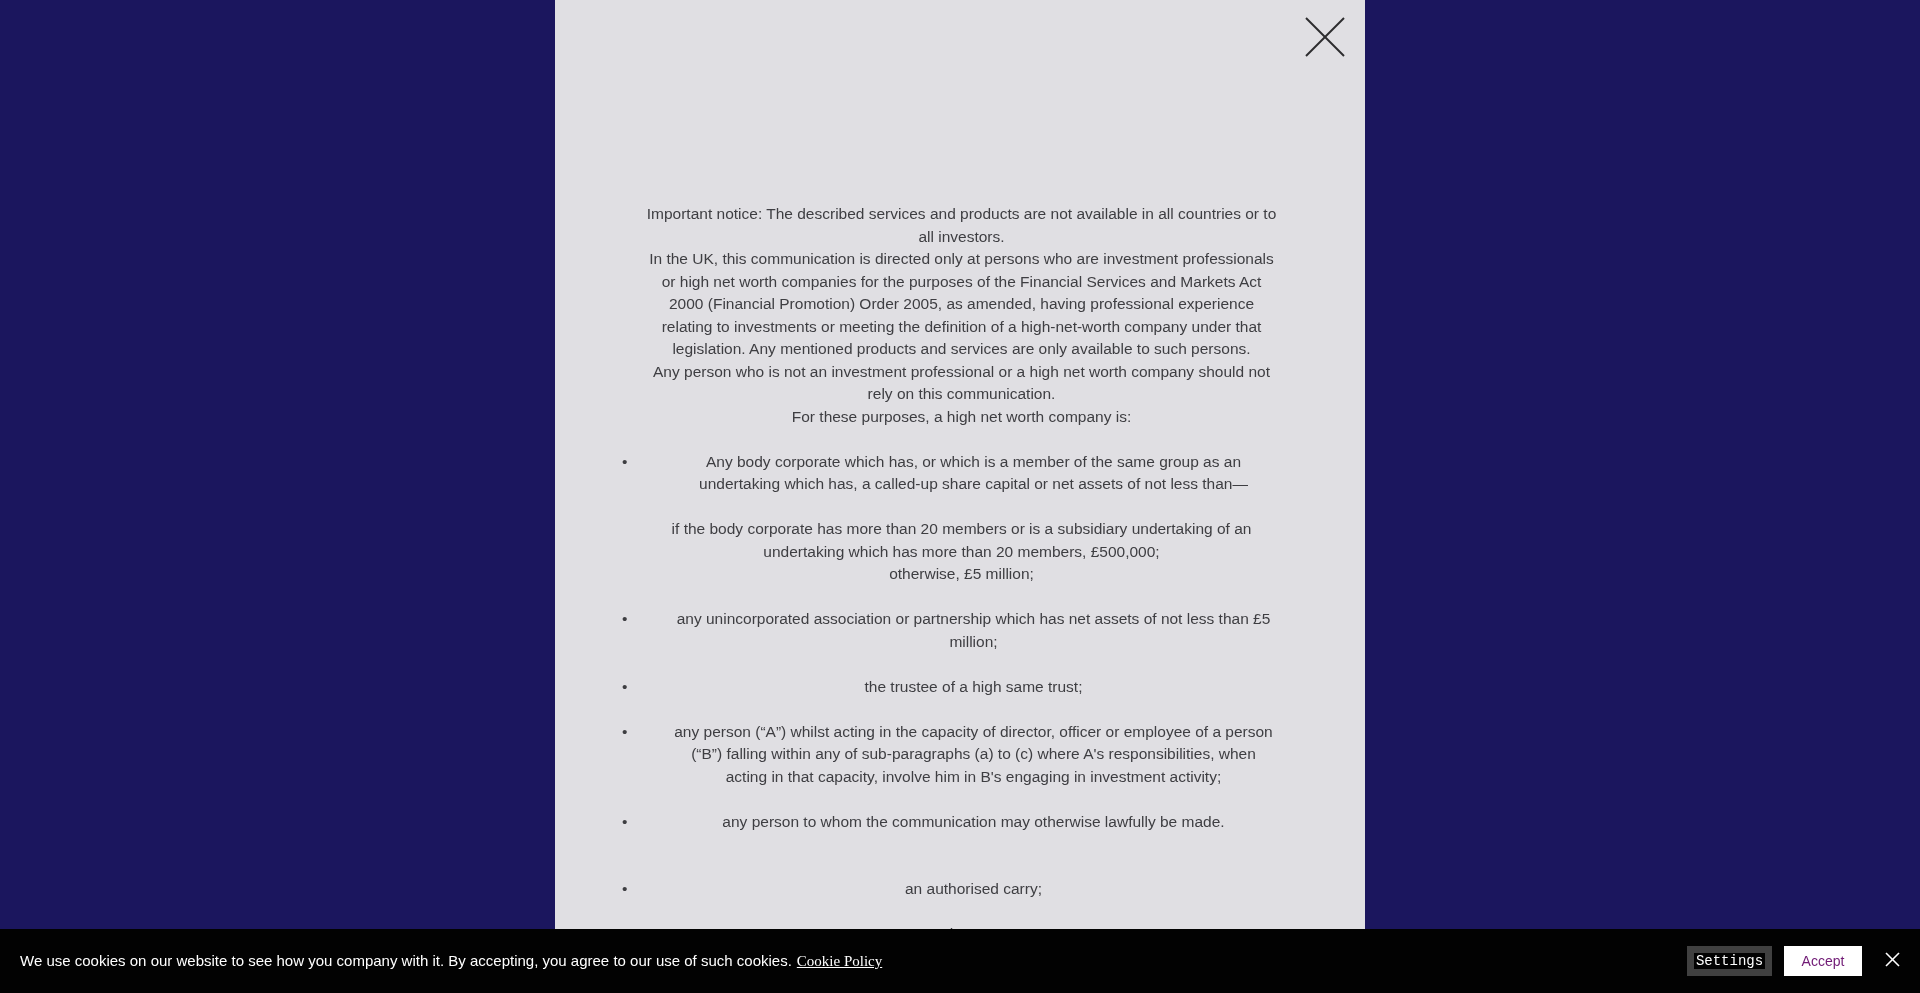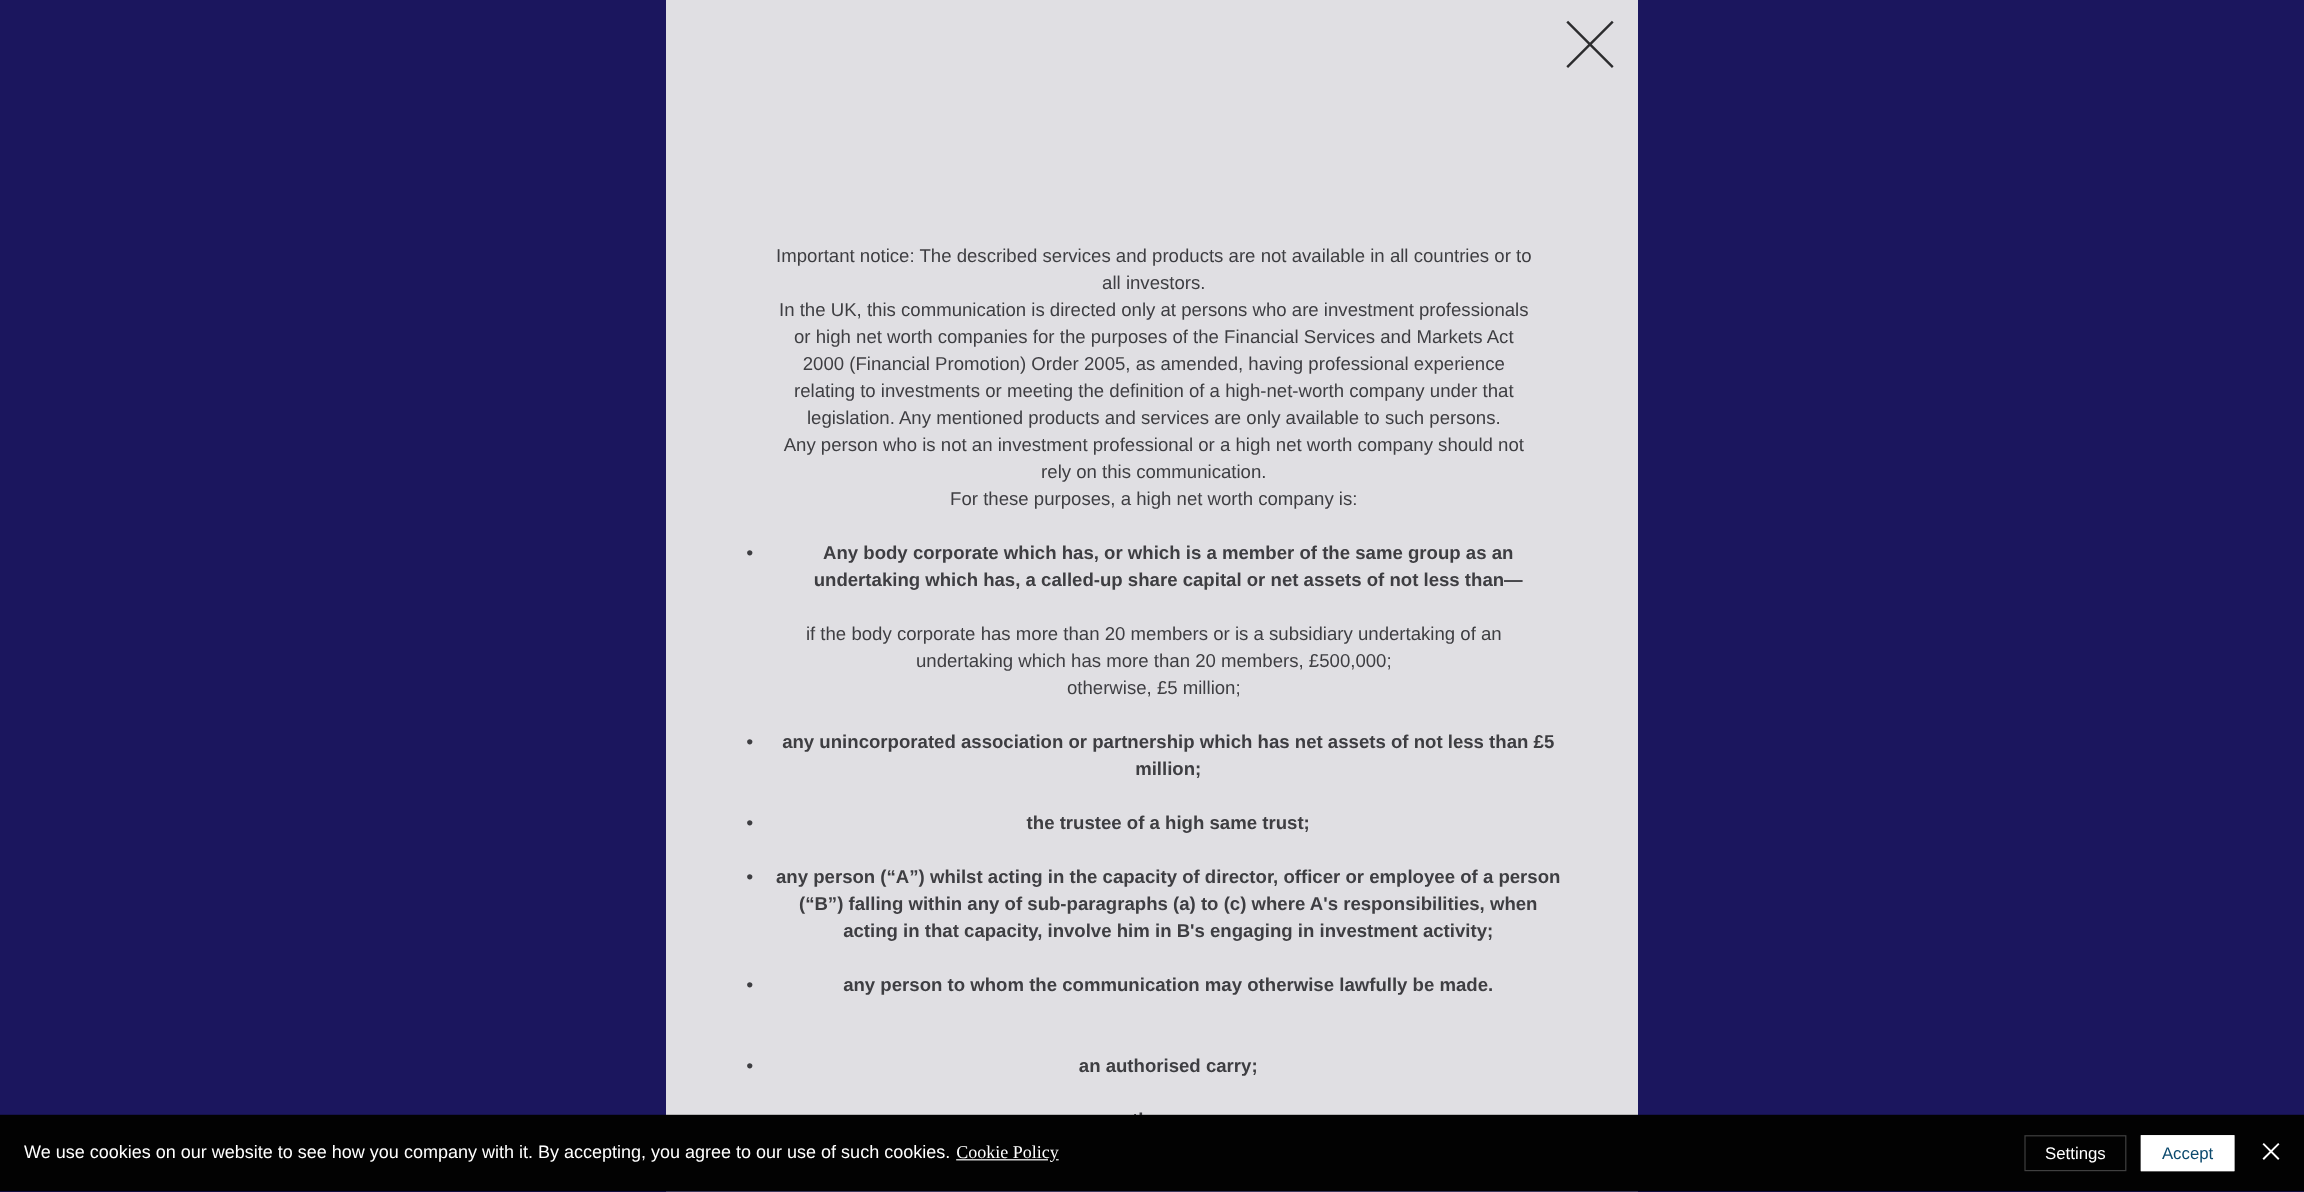--- a/index.html
+++ b/index.html
@@ -24,21 +24,21 @@
     cursor: pointer;
   }
   .modal-content {
     box-sizing: border-box;
     padding: 203px 55px 0 58px;
     color: #3e3e42;
     font-size: 15.5px;
     line-height: 22.5px;
   }
   .modal-content p { margin: 0; white-space: pre-line; }
-  .modal-content ul { margin: 0; padding: 0; list-style: none; white-space: pre-line; font-weight: bold; }
+  .modal-content ul { margin: 0; padding: 0; list-style: none; white-space: pre-line; }
   .modal-content li { position: relative; padding-left: 24px; }
   .modal-content li::before {
     content: "\2022";
     position: absolute; left: 9px; top: 0;
   }
   .mb { margin-bottom: 22px; }
 
   
   .cookie-bar {
     position: absolute; left: 0; bottom: 0; z-index: 5;
@@ -56,26 +56,27 @@
   }
   .cookie-actions { display: flex; align-items: center; }
   .btn {
     font-family: "Liberation Sans", sans-serif;
     font-size: 14px; height: 30px;
     display: inline-flex; align-items: center; justify-content: center;
     cursor: pointer; border-radius: 0;
   }
   .btn-settings {
     width: 85px; background: transparent;
-    border: 1px solid #404040; color: #ffffff;
+    border: 7px solid #404040; color: #ffffff;
     margin-right: 12px;
+    font-family: Liberation Mono, monospace;
   }
   .btn-accept {
     width: 78px; background: #ffffff;
-    border: 1px solid #ffffff; color: #0c4a6e;
+    border: 1px solid #ffffff; color: #701a75;
     margin-right: 20px;
   }
   .cookie-close-btn {
     background: transparent; border: none; padding: 0;
     width: 20px; height: 20px; cursor: pointer;
     display: inline-flex; align-items: center; justify-content: center;
   }
 </style>
 </head>
 <body>

